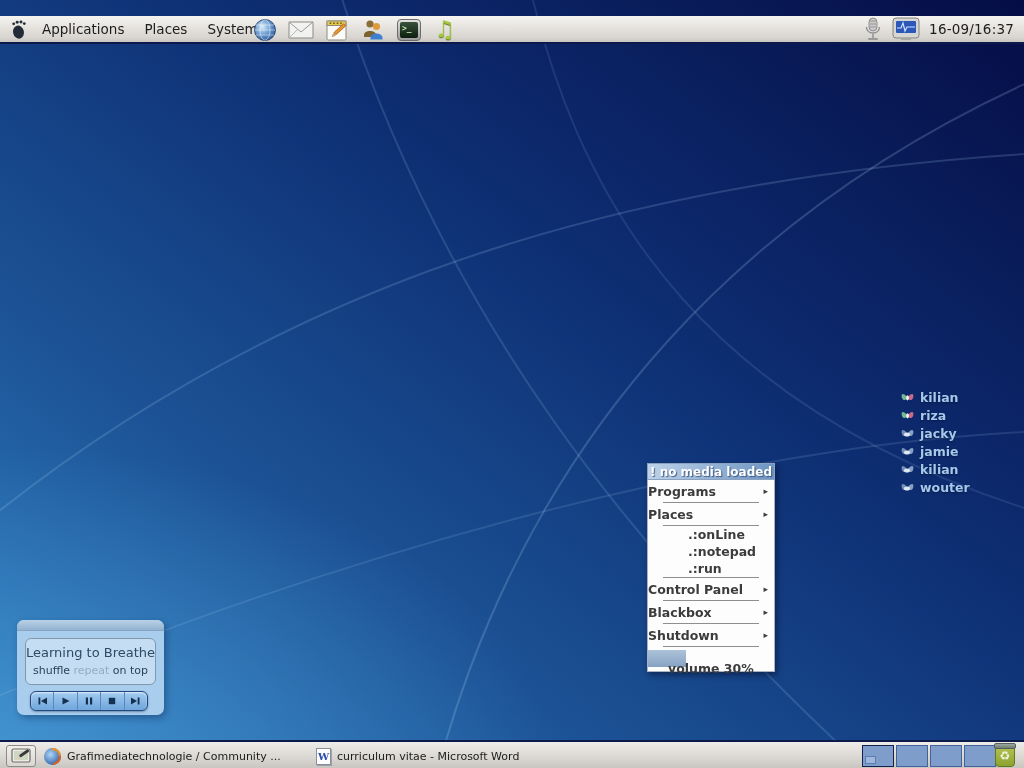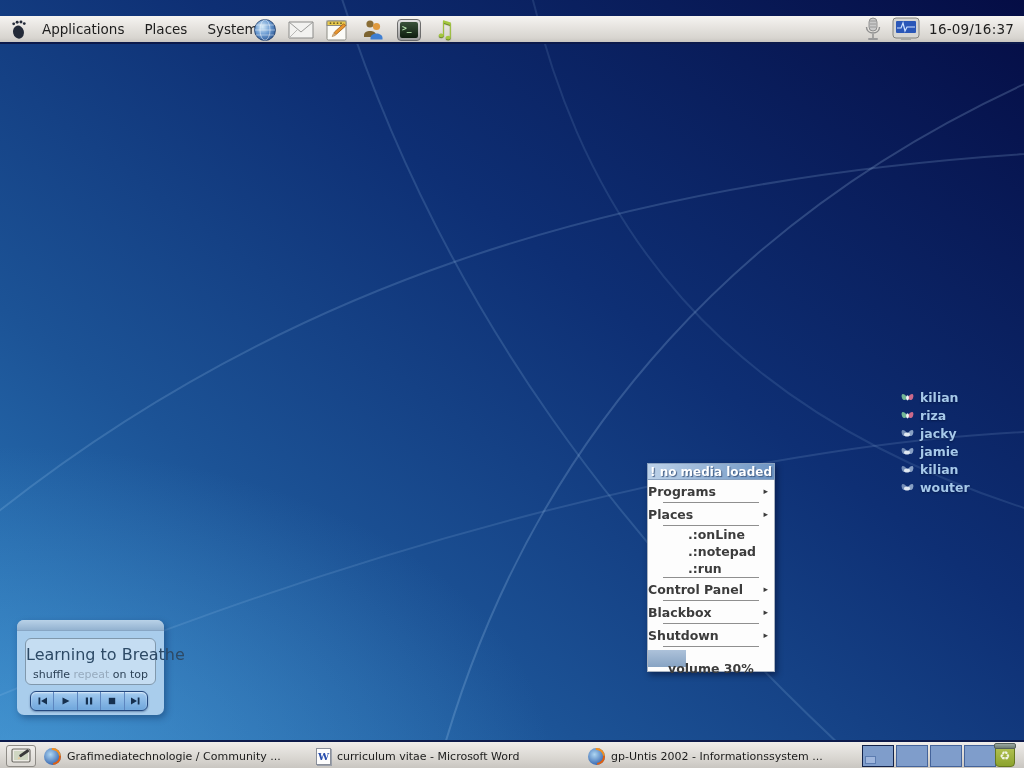--- a/index.html
+++ b/index.html
@@ -61,21 +61,21 @@
   .bb-volume span { position:relative; z-index:1; padding-left:20px;
     font-size:12.5px; font-weight:600; color:#3c3c3c;margin-top:20px; }
 
   
   .player { position:absolute; left:17px; top:620px; width:147px; height:95px;
     background:#a9cdec; border-radius:7px; box-shadow:2px 3px 7px rgba(0,20,60,0.35); }
   .player-strip { height:11px; border-radius:7px 7px 0 0;
     background:linear-gradient(#b9d2e8,#93b2d0); border-bottom:1px solid #88a6c4; }
   .player-panel { position:absolute; left:8px; top:18px; width:131px; height:47px;
     border:1px solid #8098ac; border-radius:6px; background:rgba(255,255,255,0.33); }
-  .track-title { text-align:center; margin-top:6px; font-size:16px; color:#2d4a66; white-space:nowrap; }
+  .track-title { text-align:center; margin-top:6px; font-size:13px; color:#2d4a66; white-space:nowrap; }
   .toggles { display:flex; justify-content:space-between; padding:4px 7px 0 7px; font-size:11px; }
   .toggle-on  { color:#2d4257; }
   .toggle-off { color:#97abbe; }
   .controls { position:absolute; left:13px; top:71px; width:118px; height:20px;
     border:1px solid #24487e; border-radius:6px; overflow:hidden;
     background:linear-gradient(#a3cbf0,#6fa6dc);
     box-shadow:inset 0 1px 2px rgba(255,255,255,0.65), 0 1px 2px rgba(10,40,90,0.4);
     display:flex; }
   .ctl { flex:1; display:flex; align-items:center; justify-content:center; border-left:1px solid #5d86bf; }
   .ctl:first-child { border-left:none; }
@@ -366,24 +366,20 @@
     <div class="task task1">
       <span class="ff-icon"></span>
       <span class="task-label">Grafimediatechnologie / Community ...</span>
     </div>
     <div class="task task2">
       <span class="word-icon">
           <span class="word-w">W</span>
         </span>
       <span class="task-label">curriculum vitae - Microsoft Word</span>
     </div>
-    <div class="task task3">
-      <span class="ff-icon"></span>
-      <span class="task-label">gp-Untis 2002 - Informationssystem ...</span>
-    </div>
 
     <div class="pager">
       <div class="ws active">
           <div class="ws-win"></div>
         </div>
       <div class="ws"></div>
       <div class="ws"></div>
       <div class="ws"></div>
     </div>
 

